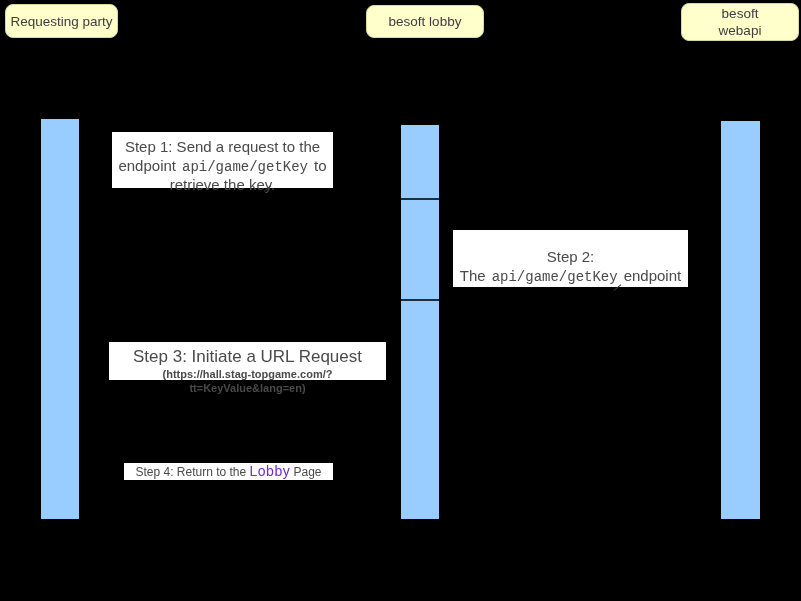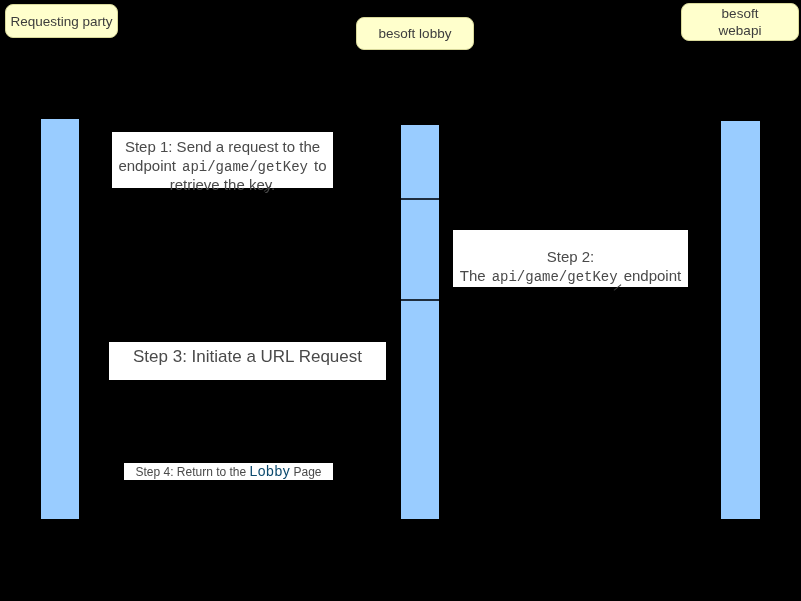--- a/index.html
+++ b/index.html
@@ -25,21 +25,21 @@
     color: #3d3d3d;
     font-size: 13.5px;
     display: flex;
     flex-direction: column;
     align-items: center;
     justify-content: center;
     text-align: center;
     line-height: 17px;
   }
   .actor-requesting { left: 5px; top: 4px; width: 113px; height: 34px; }
-  .actor-lobby      { left: 356px; top: 5px; width: 118px; height: 33px; margin-top: 12px; }
+  .actor-lobby      { left: 366px; top: 5px; width: 118px; height: 33px; }
   .actor-webapi     { left: 681px; top: 3px; width: 118px; height: 38px; }
   
   .bar {
     position: absolute;
     background: #99ccff;
   }
   .bar-requesting { left: 41px; top: 119px; width: 38px; height: 479px; }
   .bar-lobby      { left: 401px; top: 125px; width: 38px; height: 473px; }
   .bar-webapi     { left: 721px; top: 121px; width: 39px; height: 480px; }
   .bar-divider {
@@ -77,21 +77,21 @@
   .step3 .small { font-size: 11px; font-weight: bold; line-height: 14px; display: block; }
   .step4 {
     left: 124px; top: 463px; width: 209px; height: 17px;
     font-size: 12px; line-height: 16px;
     white-space: nowrap;
   }
   .step4 .lobby-word {
     font-size: 14px;
     font-weight: 300;
     letter-spacing: 0.5px;
-    color: #0c4a6e;
+    color: #6d28d9;
   }
   .code {
     font-family: "Liberation Mono", monospace;
     font-size: 14px;
     margin: 0 6px;
   }
   
   .arrow-tip {
     position: absolute;
     width: 9px;
@@ -135,20 +135,21 @@
     <span>retrieve the key.</span>
   </div>
 
   <div class="step-label step2">
     <span>Step 2:</span><br>
     <span>The</span><span class="code">api/game/getKey</span><span>endpoint</span><br>
   </div>
 
   <div class="step-label step3">
     <span class="big">Step 3: Initiate a URL Request</span>
+    <span class="small">(https://hall.stag-topgame.com/?tt=KeyValue&amp;lang=en)</span>
   </div>
 
   <div class="step-label step4">
     <span>Step 4: Return to the </span><span class="lobby-word">Lobby</span><span> Page</span>
   </div>
 
   <div class="arrow-tip tip-1"></div>
   <div class="arrow-tip tip-2"></div>
 
 </div>

